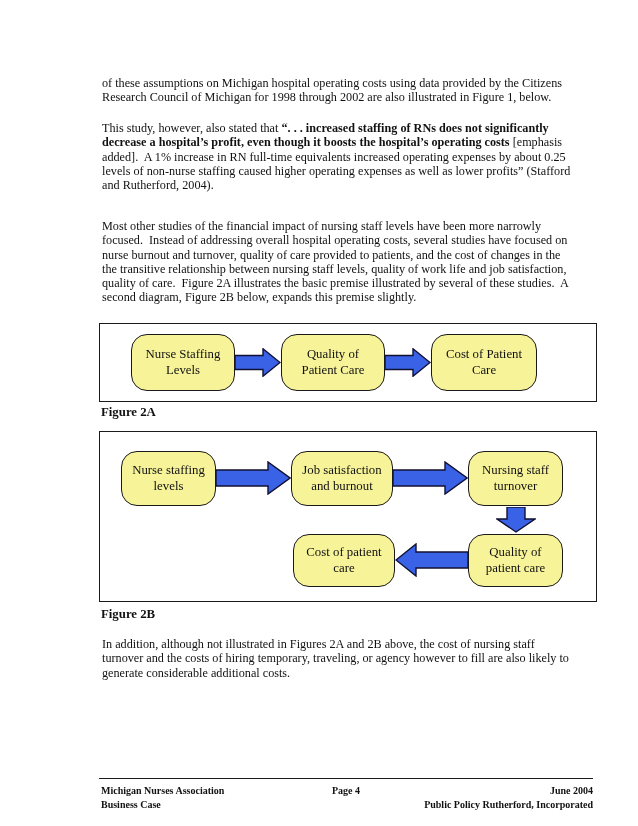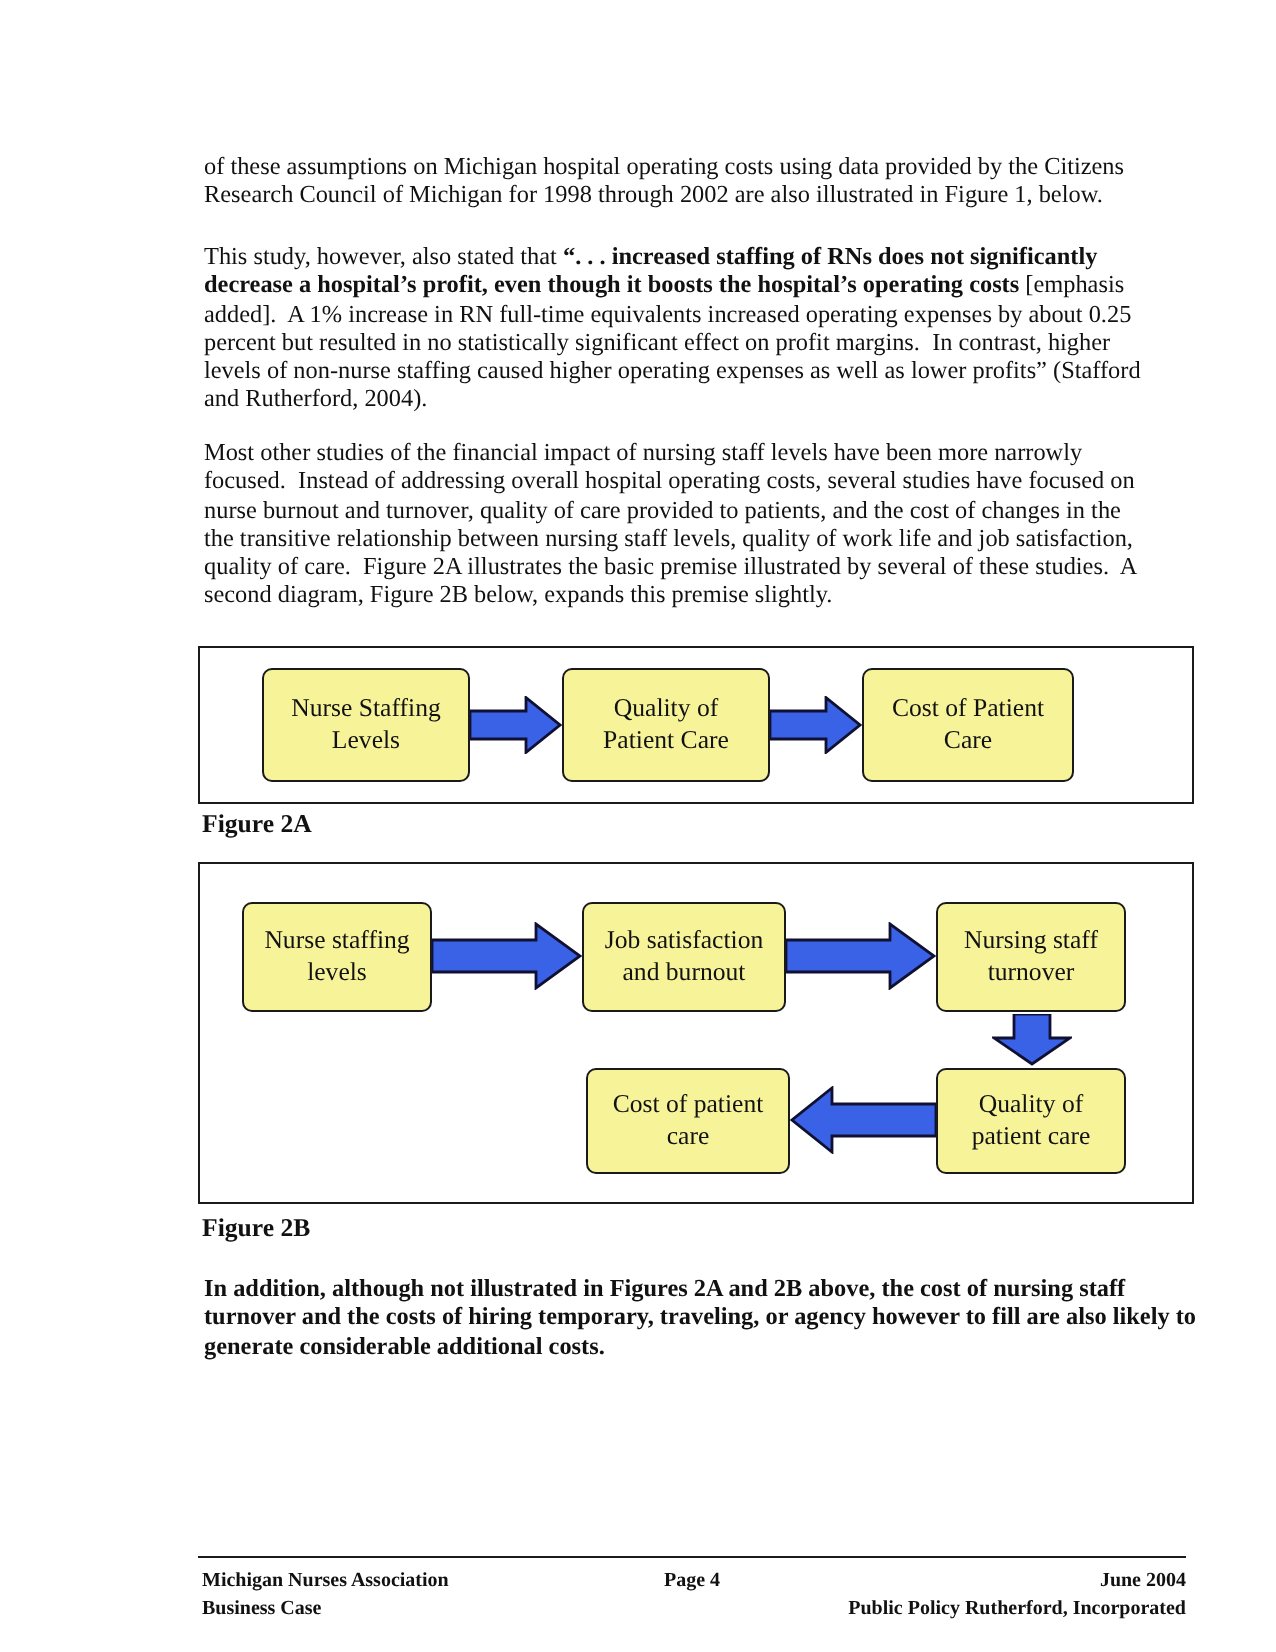--- a/index.html
+++ b/index.html
@@ -11,37 +11,37 @@
   .page{position:relative;width:638px;height:826px;background:#ffffff;margin-left:27px;}
 
   
   .para{position:absolute;font-size:12.2px;line-height:14.3px;letter-spacing:0;}
   .para .tline{white-space:pre;}
   .para .b{font-weight:bold;}
 
   .p1{left:75px;top:76px;}
   .p2{left:75px;top:121px;}
   .p3{left:75px;top:219px;}
-  .p4{left:75px;top:637px;font-weight:bold;}
+  .p4{left:75px;top:637px;}
 
   
   .figframe{position:absolute;border:1px solid #1b1b1b;background:#ffffff;box-sizing:border-box;}
   .fig2a{left:72px;top:323px;width:498px;height:79px;}
   .fig2b{left:72px;top:431px;width:498px;height:171px;}
 
   .fig-caption{position:absolute;font-weight:bold;font-size:12.8px;}
   .cap2a{left:74px;top:405px;}
   .cap2b{left:74px;top:607px;}
 
   
   .node{
     position:absolute;box-sizing:border-box;
     background:var(--node-fill,#f7f399);
     border:1.6px solid var(--node-border,#1a1a1a);
-    border-radius:5px;
+    border-radius:16px;
     display:flex;align-items:center;justify-content:center;
     text-align:center;white-space:pre-line;
     font-size:12.8px;line-height:15.3px;color:#111;
   }
   .arrow{position:absolute;display:block;}
   .arrow polygon{fill:var(--arrow-fill,#3a62e6);stroke:var(--arrow-outline,#101032);stroke-width:1.4;stroke-linejoin:miter;}
 
   
   .fig2a .n1{left:31px;top:10px;width:104px;height:57px;}
   .fig2a .n2{left:181px;top:10px;width:104px;height:57px;}
@@ -77,21 +77,20 @@
 
   <div class="para p1">
       <div class="tline"><span>of these assumptions on Michigan hospital operating costs using data provided by the Citizens</span></div>
       <div class="tline"><span>Research Council of Michigan for 1998 through 2002 are also illustrated in Figure 1, below.</span></div>
     </div>
 
   <div class="para p2">
       <div class="tline"><span>This study, however, also stated that </span><span class="b">“. . . increased staffing of RNs does not significantly</span></div>
       <div class="tline"><span class="b">decrease a hospital’s profit, even though it boosts the hospital’s operating costs</span><span> [emphasis</span></div>
       <div class="tline"><span>added].  A 1% increase in RN full-time equivalents increased operating expenses by about 0.25</span></div>
-      <div class="tline"><span>percent but resulted in no statistically significant effect on profit margins.  In contrast, higher</span></div>
       <div class="tline"><span>levels of non-nurse staffing caused higher operating expenses as well as lower profits” (Stafford</span></div>
       <div class="tline"><span>and Rutherford, 2004).</span></div>
     </div>
 
   <div class="para p3">
       <div class="tline"><span>Most other studies of the financial impact of nursing staff levels have been more narrowly</span></div>
       <div class="tline"><span>focused.  Instead of addressing overall hospital operating costs, several studies have focused on</span></div>
       <div class="tline"><span>nurse burnout and turnover, quality of care provided to patients, and the cost of changes in the</span></div>
       <div class="tline"><span>the transitive relationship between nursing staff levels, quality of work life and job satisfaction,</span></div>
       <div class="tline"><span>quality of care.  Figure 2A illustrates the basic premise illustrated by several of these studies.  A</span></div>

